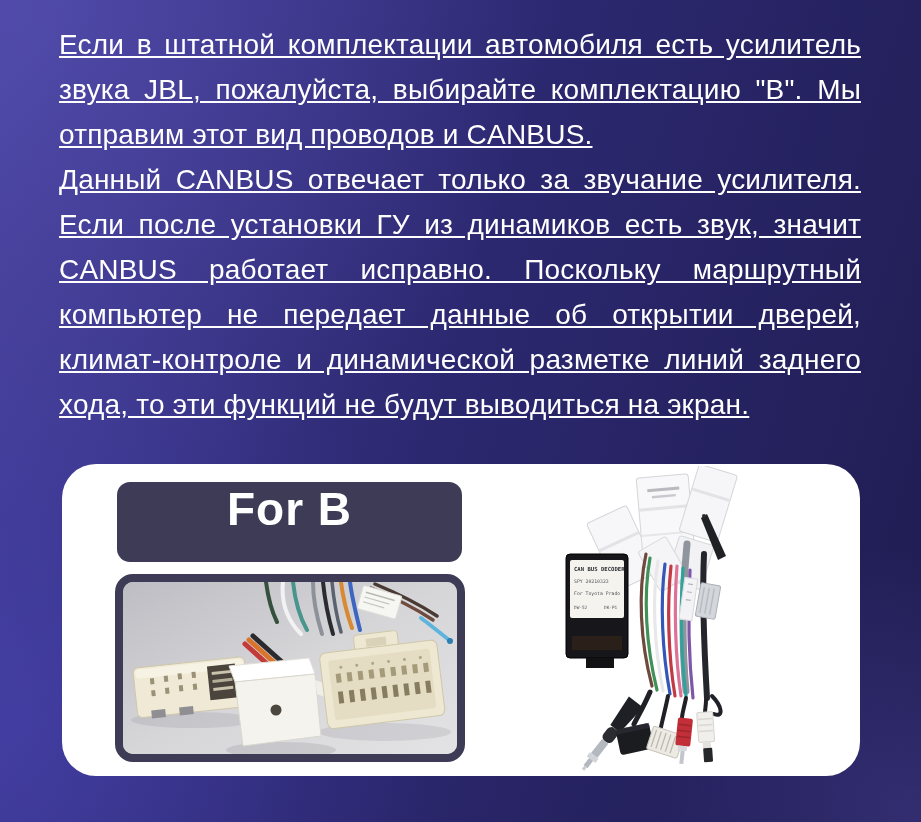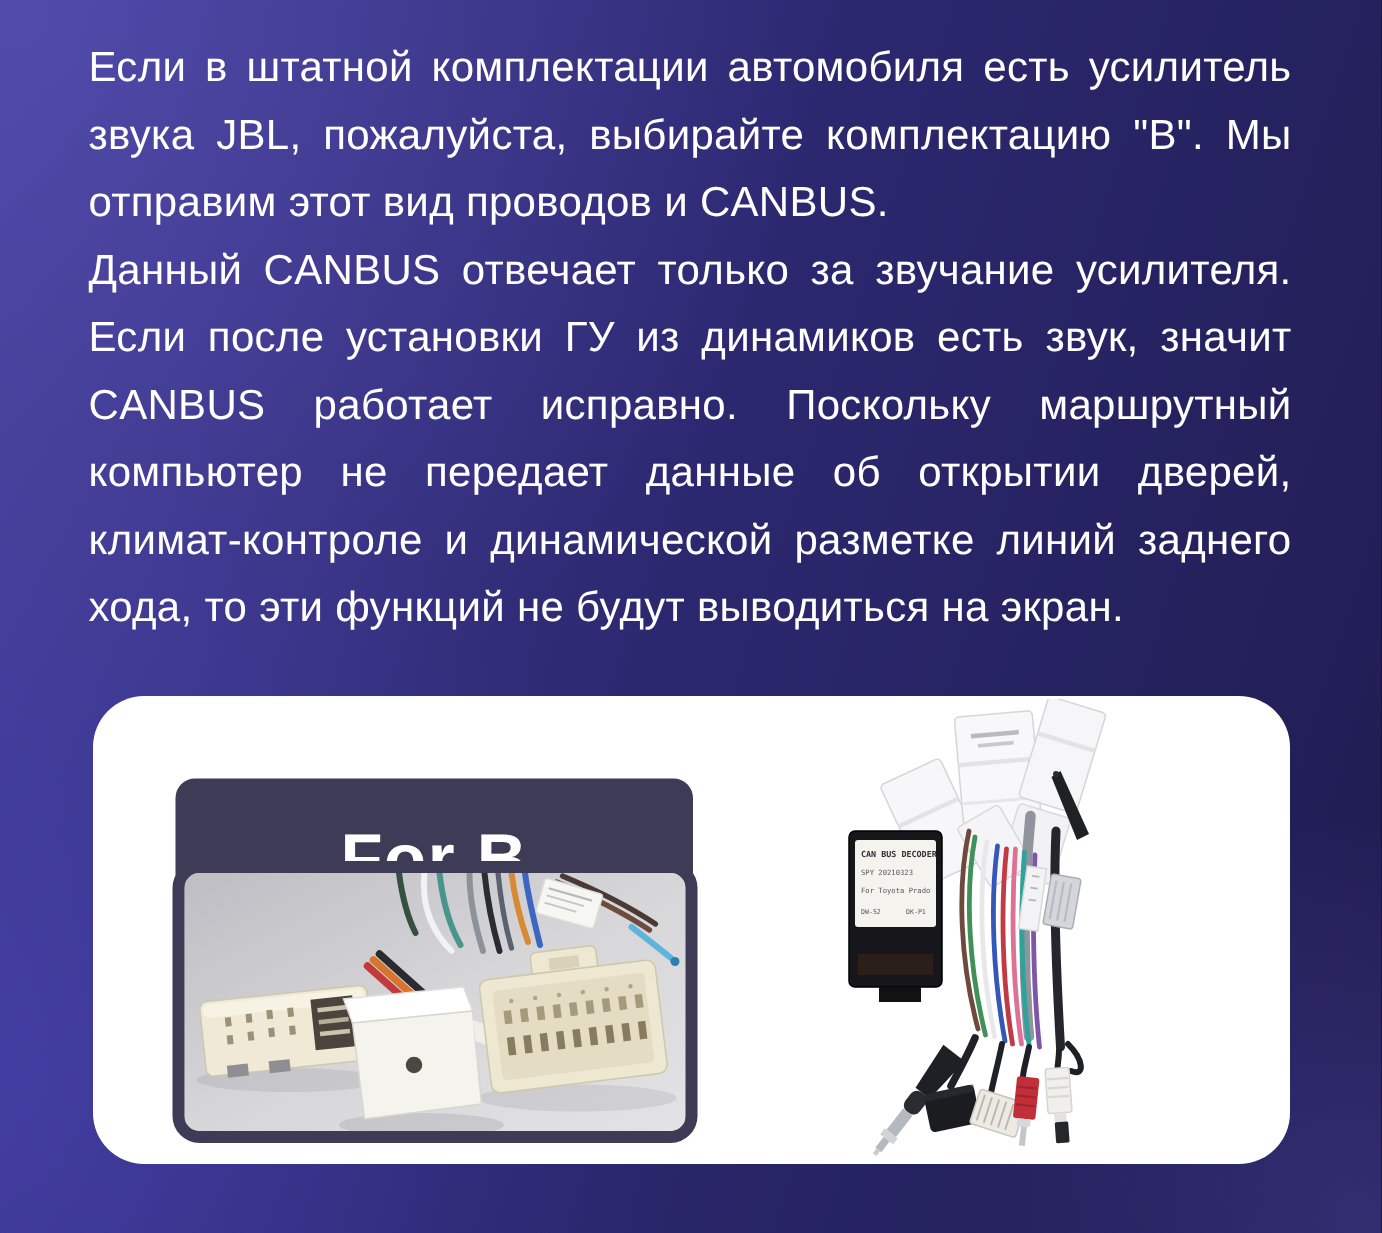--- a/index.html
+++ b/index.html
@@ -11,31 +11,31 @@
       radial-gradient(circle at 2% 88%, rgba(80,75,205,0.35), rgba(0,0,0,0) 38%),
       radial-gradient(circle at 99% 99%, rgba(95,85,185,0.30), rgba(0,0,0,0) 22%),
       linear-gradient(108deg, var(--background-top-left,#46419c) 0%, var(--background-mid,#2c2870) 48%, var(--background-bottom-right,#1f1c50) 100%);
   }
   .desc{
     position:absolute;left:59px;top:22px;width:802px;
     color:var(--text,#ffffff);
     font-size:28px;line-height:45px;letter-spacing:0.2px;
     text-align:justify;
   }
-  .desc p{margin:0;}
+  .desc p{margin:0;text-decoration:underline;}
   .card{
     position:absolute;left:62px;top:464px;width:798px;height:312px;
     background:var(--card-background,#ffffff);
     border-radius:34px;
   }
   .badge{
     position:absolute;left:55px;top:18px;width:345px;height:80px;
     background:var(--badge-background,#3d3b56);
     border-radius:13px;
-    display:flex;align-items:flex-end;justify-content:center;margin-top:37px;
+    display:flex;align-items:flex-start;justify-content:center;
   }
   .badge span{
     color:#ffffff;font-size:46px;font-weight:700;letter-spacing:1px;
   }
   .photo-frame{
     position:absolute;left:53px;top:110px;width:334px;height:172px;
     border:8px solid var(--photo-frame-border,#3d3b56);
     border-radius:18px;overflow:hidden;background:#d0d0d4;
   }
   .photo-right{

